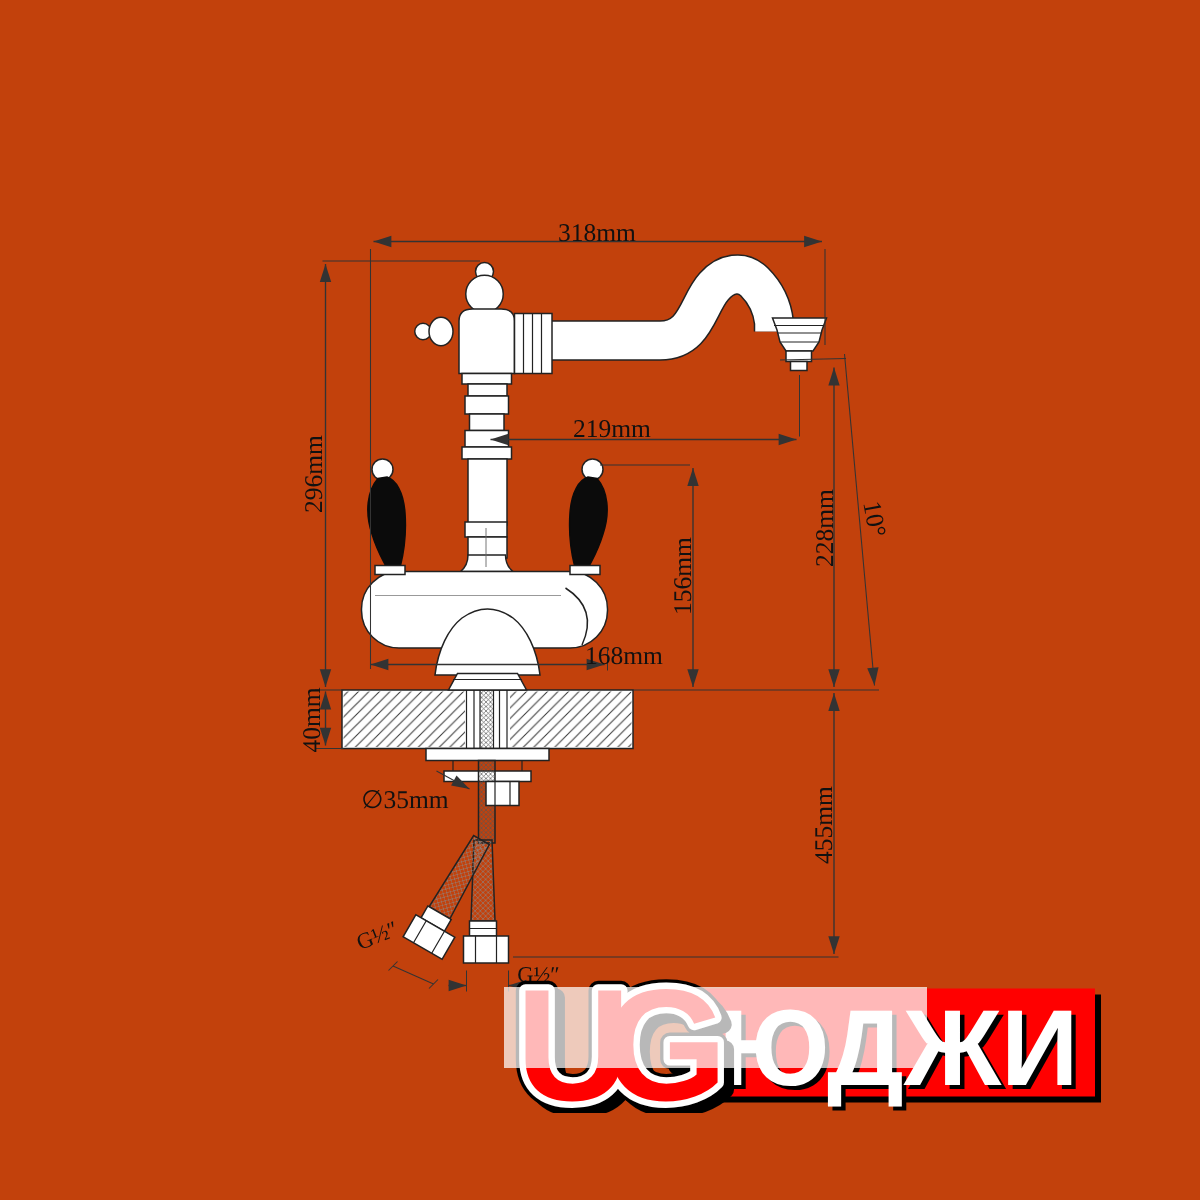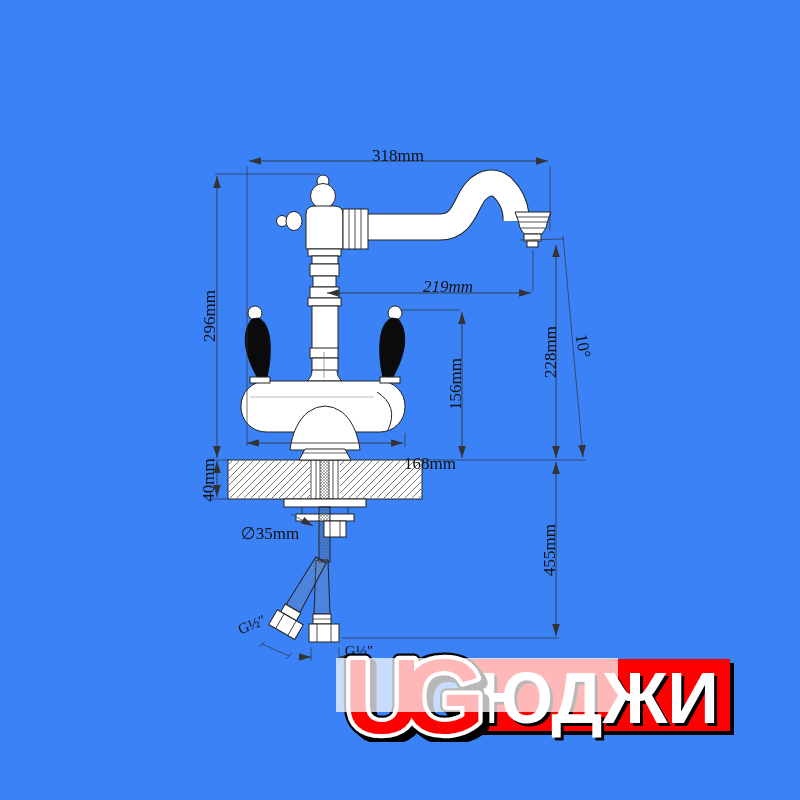--- a/index.html
+++ b/index.html
@@ -1,16 +1,16 @@
 <!DOCTYPE html>
 <html><head>
 <meta charset="utf-8">
 <style>
   html,body{margin:0;padding:0;background:#fff;}
-  #stage{position:relative;width:800px;height:800px;background:#3b82f6;overflow:hidden;
+  #stage{position:relative;width:800px;height:800px;background:#c2410c;overflow:hidden;
          font-family:"Liberation Serif", serif;}
   #stage svg{position:absolute;left:0;top:0;}
   .dim{position:absolute;transform:translate(-50%,-50%) rotate(var(--r,0deg));
        font-size:17px;color:#111;white-space:nowrap;letter-spacing:0px;line-height:1;}
   .dim.small{font-size:15px;}
   .logo-wrap{position:absolute;left:336px;top:650px;width:404px;height:92px;}
 </style>
 </head>
 <body>
 
@@ -160,25 +160,25 @@
 
       <line x1="299" y1="657" x2="311" y2="657" marker-end="url(#ar)"></line>
       <line x1="339" y1="657" x2="351" y2="657" marker-start="url(#ar)"></line>
       <line x1="311" y1="647" x2="311" y2="661" stroke-width="0.7"></line>
       <line x1="339" y1="647" x2="339" y2="661" stroke-width="0.7"></line>
     </g>
   </svg>
 
   <div class="dim" style="left:398px;top:155px;">318mm</div>
   <div class="dim" style="left:209px;top:316px;--r:-90deg;">296mm</div>
-  <div class="dim" style="left:448px;top:286px;font-style:italic;">219mm</div>
+  <div class="dim" style="left:408px;top:286px;">219mm</div>
   <div class="dim" style="left:550px;top:352px;--r:-90deg;">228mm</div>
   <div class="dim" style="left:583px;top:346px;--r:80deg;">10°</div>
   <div class="dim" style="left:455px;top:384px;--r:-90deg;">156mm</div>
-  <div class="dim" style="left:430px;top:437px;margin-top:26px;">168mm</div>
+  <div class="dim" style="left:416px;top:437px;">168mm</div>
   <div class="dim" style="left:208px;top:480px;--r:-90deg;">40mm</div>
   <div class="dim" style="left:270px;top:509px;margin-top:24px;">∅35mm</div>
   <div class="dim" style="left:549px;top:550px;--r:-90deg;">455mm</div>
   <div class="dim small" style="left:252px;top:625px;--r:-22deg;">G½″</div>
   <div class="dim small" style="left:359px;top:651px;">G½″</div>
 
   <div class="logo-wrap">
     <svg width="404" height="92" viewBox="0 0 404 92">
 
       <rect x="131" y="13" width="267" height="72" fill="#000000"></rect>

